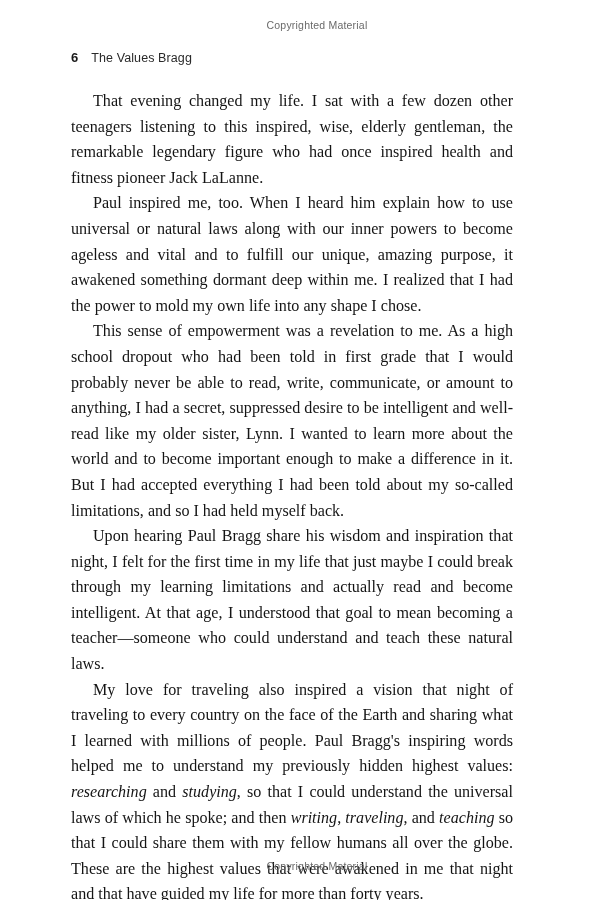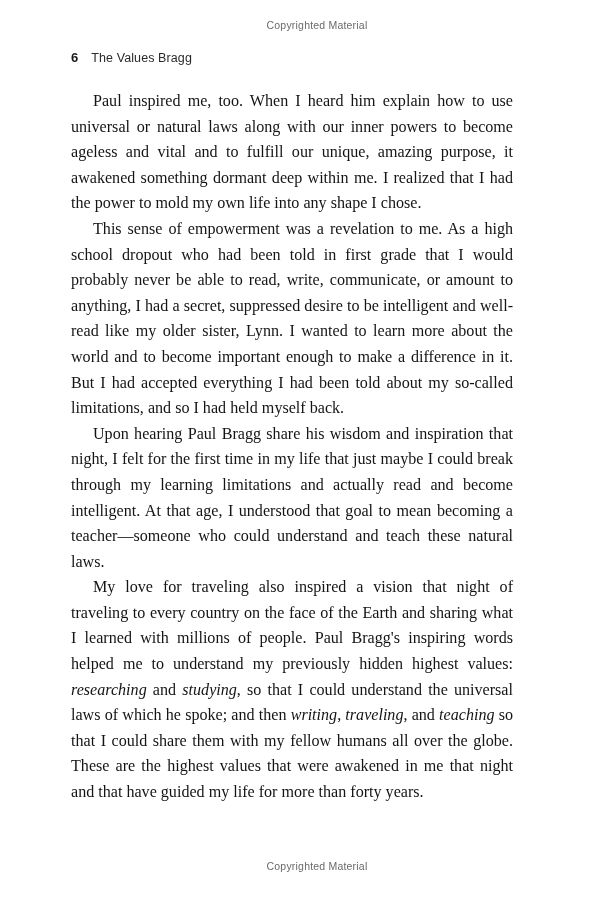--- a/index.html
+++ b/index.html
@@ -83,20 +83,21 @@
 <div class="page">
 
   <div class="watermark watermark-top">Copyrighted Material</div>
 
   <div class="running-head">
     <span class="folio">6</span>
     <span class="book-title">The Values Bragg</span>
   </div>
 
   <div class="body-text">
+    <p>That evening changed my life. I sat with a few dozen other teenagers listening to this inspired, wise, elderly gentleman, the remarkable legendary figure who had once inspired health and fitness pioneer Jack LaLanne.</p>
     <p>Paul inspired me, too. When I heard him explain how to use universal or natural laws along with our inner powers to become ageless and vital and to fulfill our unique, amazing purpose, it awakened something dormant deep within me. I realized that I had the power to mold my own life into any shape I chose.</p>
     <p>This sense of empowerment was a revelation to me. As a high school dropout who had been told in first grade that I would probably never be able to read, write, communicate, or amount to anything, I had a secret, suppressed desire to be intelligent and well-read like my older sister, Lynn. I wanted to learn more about the world and to become important enough to make a difference in it. But I had accepted everything I had been told about my so-called limitations, and so I had held myself back.</p>
     <p>Upon hearing Paul Bragg share his wisdom and inspiration that night, I felt for the first time in my life that just maybe I could break through my learning limitations and actually read and become intelligent. At that age, I understood that goal to mean becoming a teacher—someone who could understand and teach these natural laws.</p>
     <p><span>My love for traveling also inspired a vision that night of traveling to every country on the face of the Earth and sharing what I learned with millions of people. Paul Bragg's inspiring words helped me to understand my previously hidden highest values: </span><em>researching</em><span> and </span><em>studying</em><span>, so that I could understand the universal laws of which he spoke; and then </span><em>writing</em><span>, </span><em>traveling</em><span>, and </span><em>teaching</em><span> so that I could share them with my fellow humans all over the globe. These are the highest values that were awakened in me that night and that have guided my life for more than forty years.</span></p>
   </div>
 
   <div class="watermark watermark-bottom">Copyrighted Material</div>
 
 </div>
 

